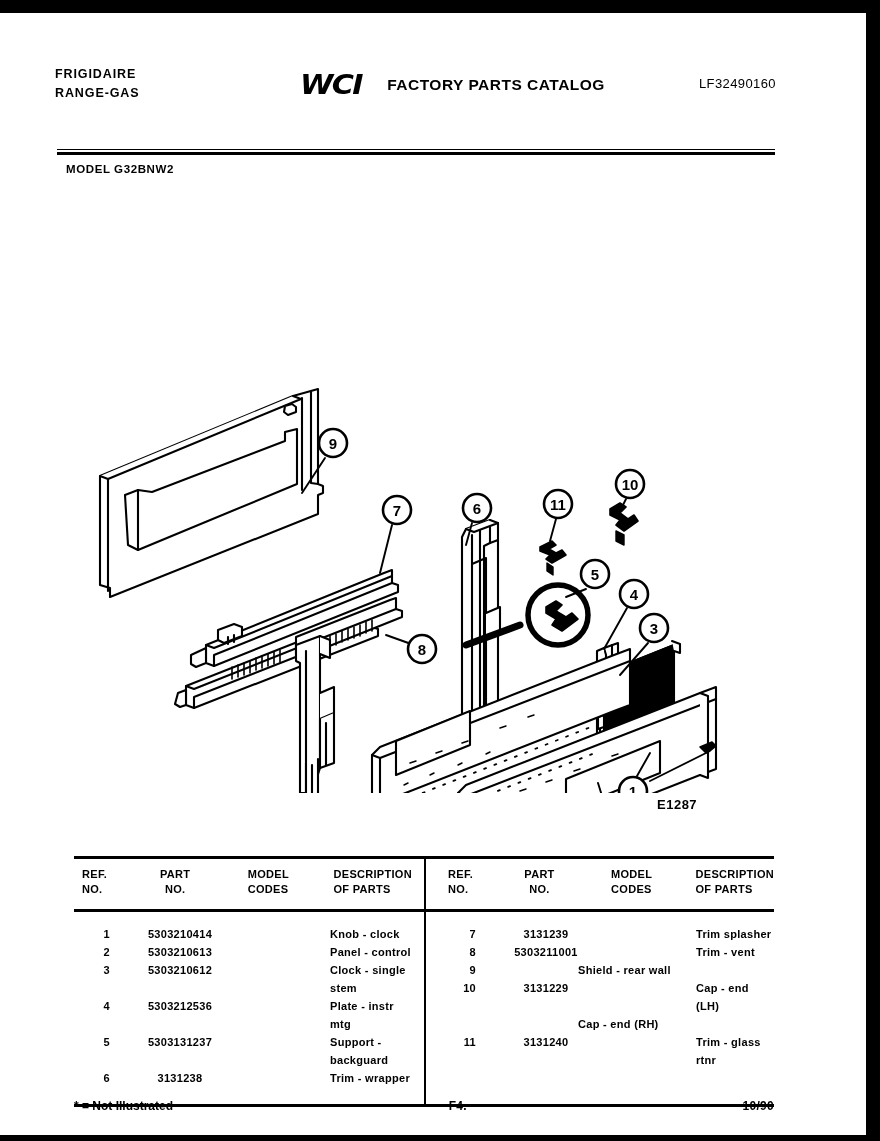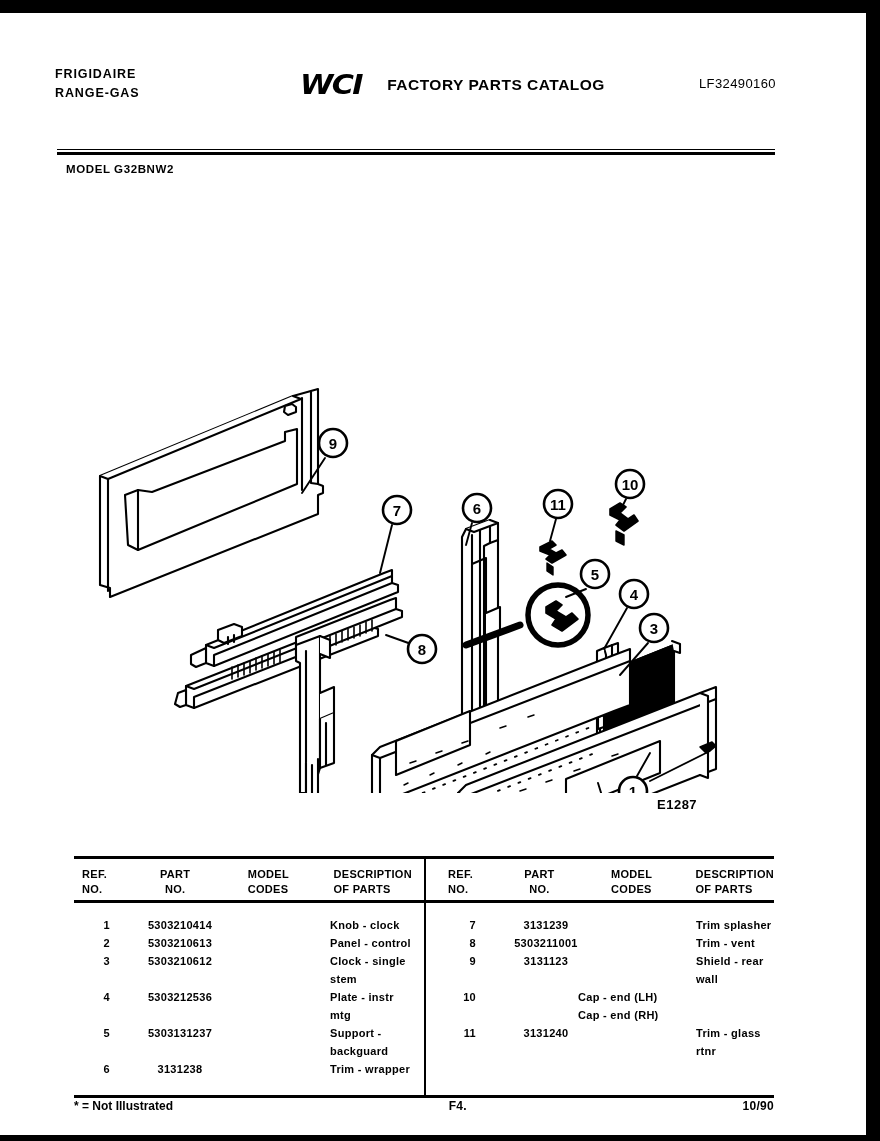--- a/index.html
+++ b/index.html
@@ -156,21 +156,21 @@
     padding-right: 12px;
   }
 
   .hdr-row, .data-row {
     display: flex;
     font-size: 11px;
     font-weight: bold;
     letter-spacing: 0.3px;
   }
   .hdr-row {
-    padding: 8px 0 3px 0;
+    padding: 8px 0 12px 0;
     line-height: 1.38;
     gap: 24px;
   }
   .c-ref   { width: 46px;  text-align: right; padding-right: 10px; box-sizing: border-box; }
   .c-part  { width: 118px; text-align: center;  box-sizing: border-box; }
   .c-model { width: 82px;  text-align: left;  box-sizing: border-box; }
   .c-desc  { flex: 1;      text-align: left;  box-sizing: border-box; }
 
   .hdr-row .c-ref   { text-align: left; padding-left: 8px; padding-right: 0; }
   .hdr-row .c-part  { padding-left: 2px; }
@@ -582,26 +582,26 @@
                 <div class="c-desc">Trim splasher</div>
               </div>
               <div class="data-row">
                 <div class="c-ref">8</div>
                 <div class="c-part">5303211001</div>
                 <div class="c-model">&nbsp;</div>
                 <div class="c-desc">Trim - vent</div>
               </div>
               <div class="data-row">
                 <div class="c-ref">9</div>
-                <div class="c-part">3131123</div>
                 <div class="c-model">&nbsp;</div>
                 <div class="c-desc">Shield - rear wall</div>
               </div>
               <div class="data-row">
                 <div class="c-ref">10</div>
+                <div class="c-part">3131229</div>
                 <div class="c-model">&nbsp;</div>
                 <div class="c-desc">Cap - end (LH)</div>
               </div>
               <div class="data-row">
                 <div class="c-ref">&nbsp;</div>
                 <div class="c-model">&nbsp;</div>
                 <div class="c-desc">Cap - end (RH)</div>
               </div>
               <div class="data-row">
                 <div class="c-ref">11</div>

